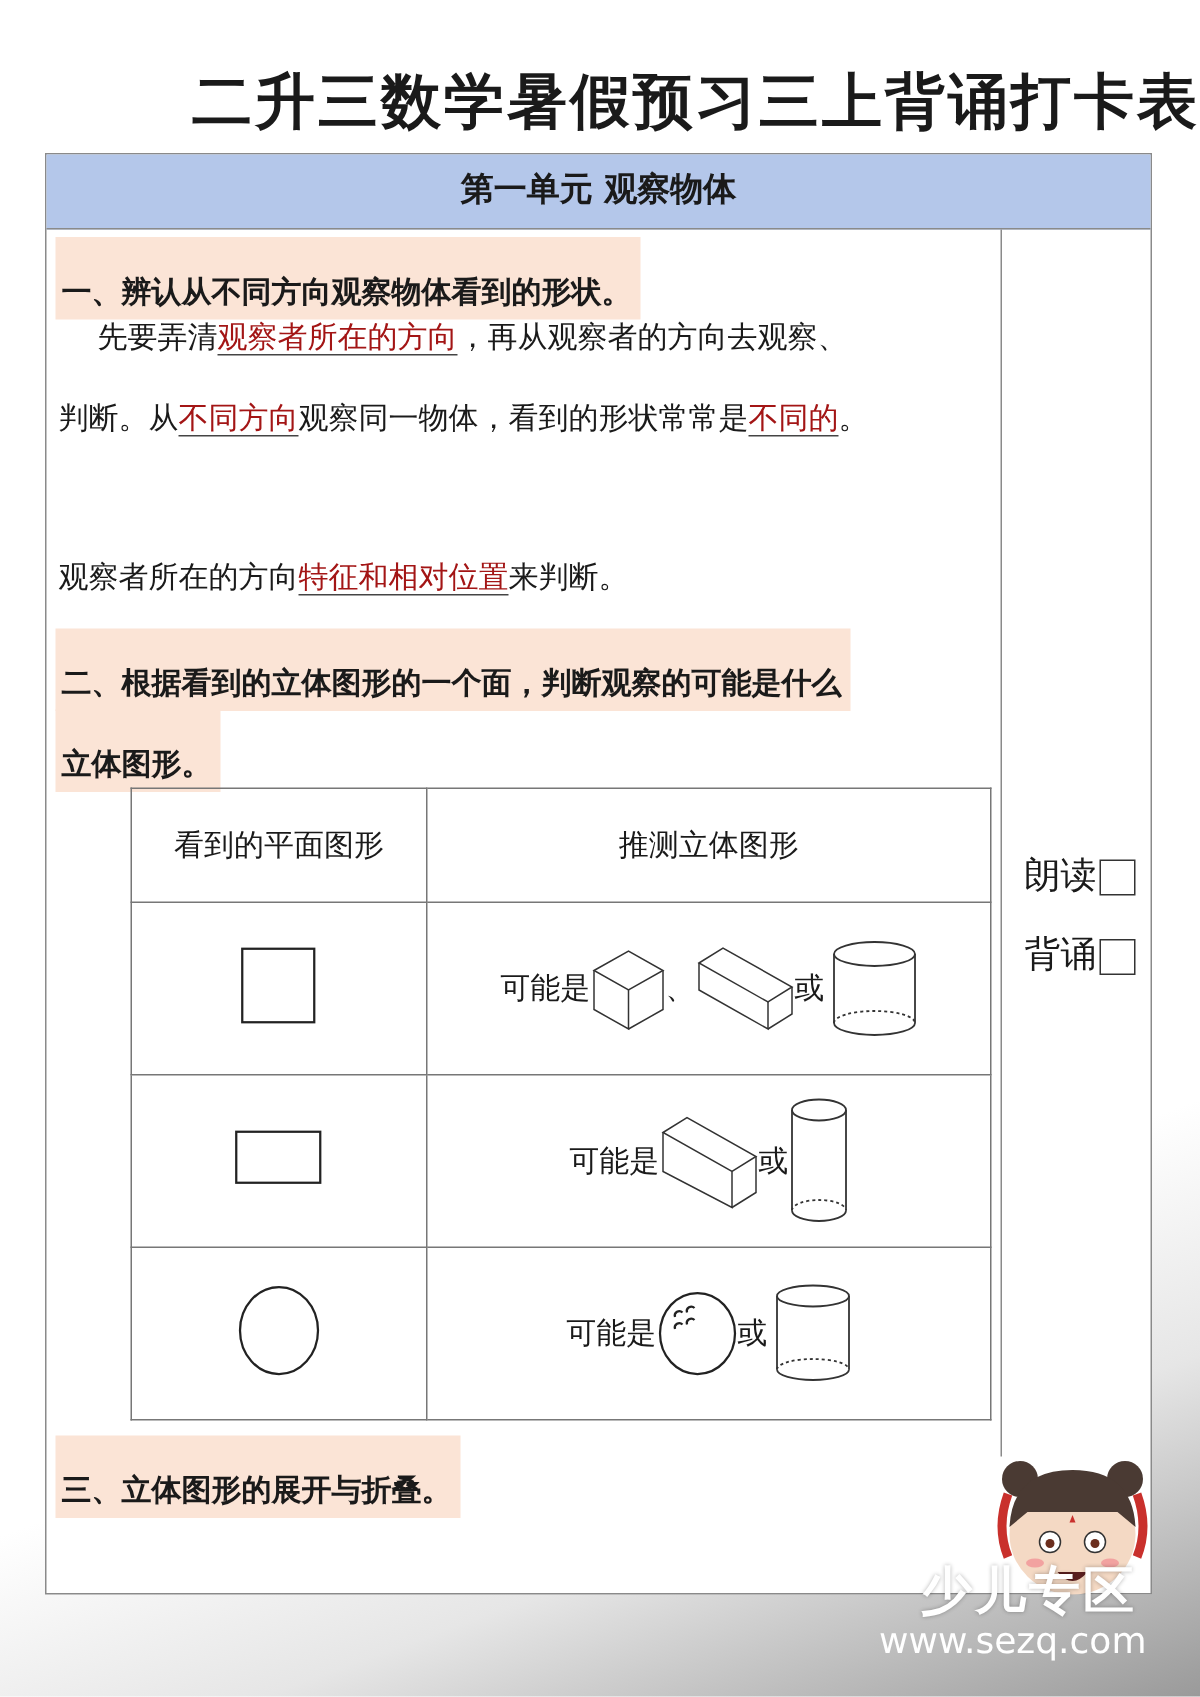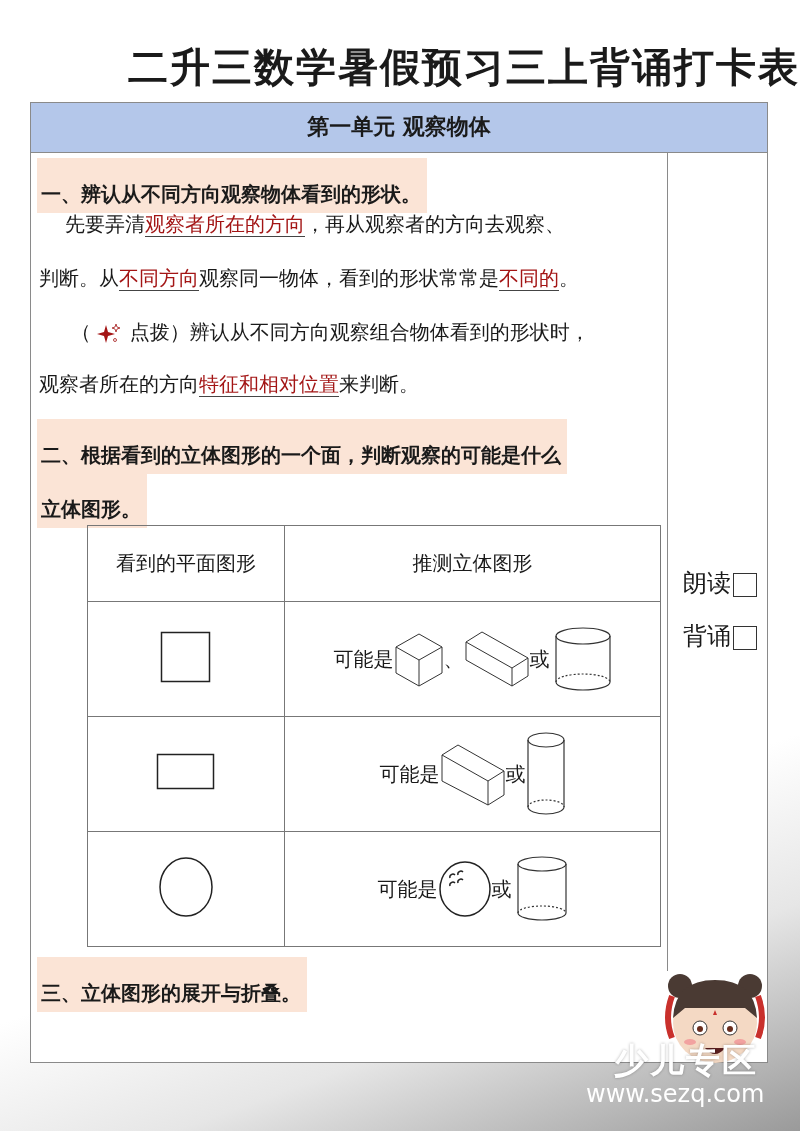--- a/index.html
+++ b/index.html
@@ -29,29 +29,20 @@
   <div class="unit-header">第一单元  观察物体</div>
   <div class="side"></div>
 
   <div class="h" style="left:6px;top:55px;">一、辨认从不同方向观察物体看到的形状。</div>
 
   <div class="p" style="left:34px;top:108px;">
     <span>先要弄清</span><span class="red">观察者所在的方向</span><span>，再从观察者的方向去观察、</span>
   </div>
   <div class="p" style="left:8px;top:162px;">
     <span>判断。从</span><span class="red">不同方向</span><span>观察同一物体，看到的形状常常是</span><span class="red">不同的</span><span>。</span>
-  </div>
-  <div class="p" style="left:40px;top:216px;">
-    <span>（</span>
-    <svg width="26" height="22" viewBox="0 0 26 22" style="vertical-align:middle">
-        <path d="M9 2 L11 9 L18 11 L11 13 L9 20 L7 13 L0 11 L7 9 Z" fill="#a31515"></path>
-        <path d="M19 1 L20 4 L23 5 L20 6 L19 9 L18 6 L15 5 L18 4 Z" fill="none" stroke="#a31515" stroke-width=".8"></path>
-        <circle cx="18" cy="17" r="1.5" fill="none" stroke="#a31515" stroke-width=".8"></circle>
-      </svg>
-    <span>点拨</span><span>）辨认从不同方向观察组合物体看到的形状时，</span>
   </div>
   <div class="p" style="left:8px;top:268px;">
     <span>观察者所在的方向</span><span class="red">特征和相对位置</span><span>来判断。</span>
   </div>
 
   <div class="h" style="left:6px;top:316px;">二、根据看到的立体图形的一个面，判断观察的可能是什么</div>
   <div class="h" style="left:6px;top:370px;">立体图形。</div>
 
   <table>
     <tbody>

